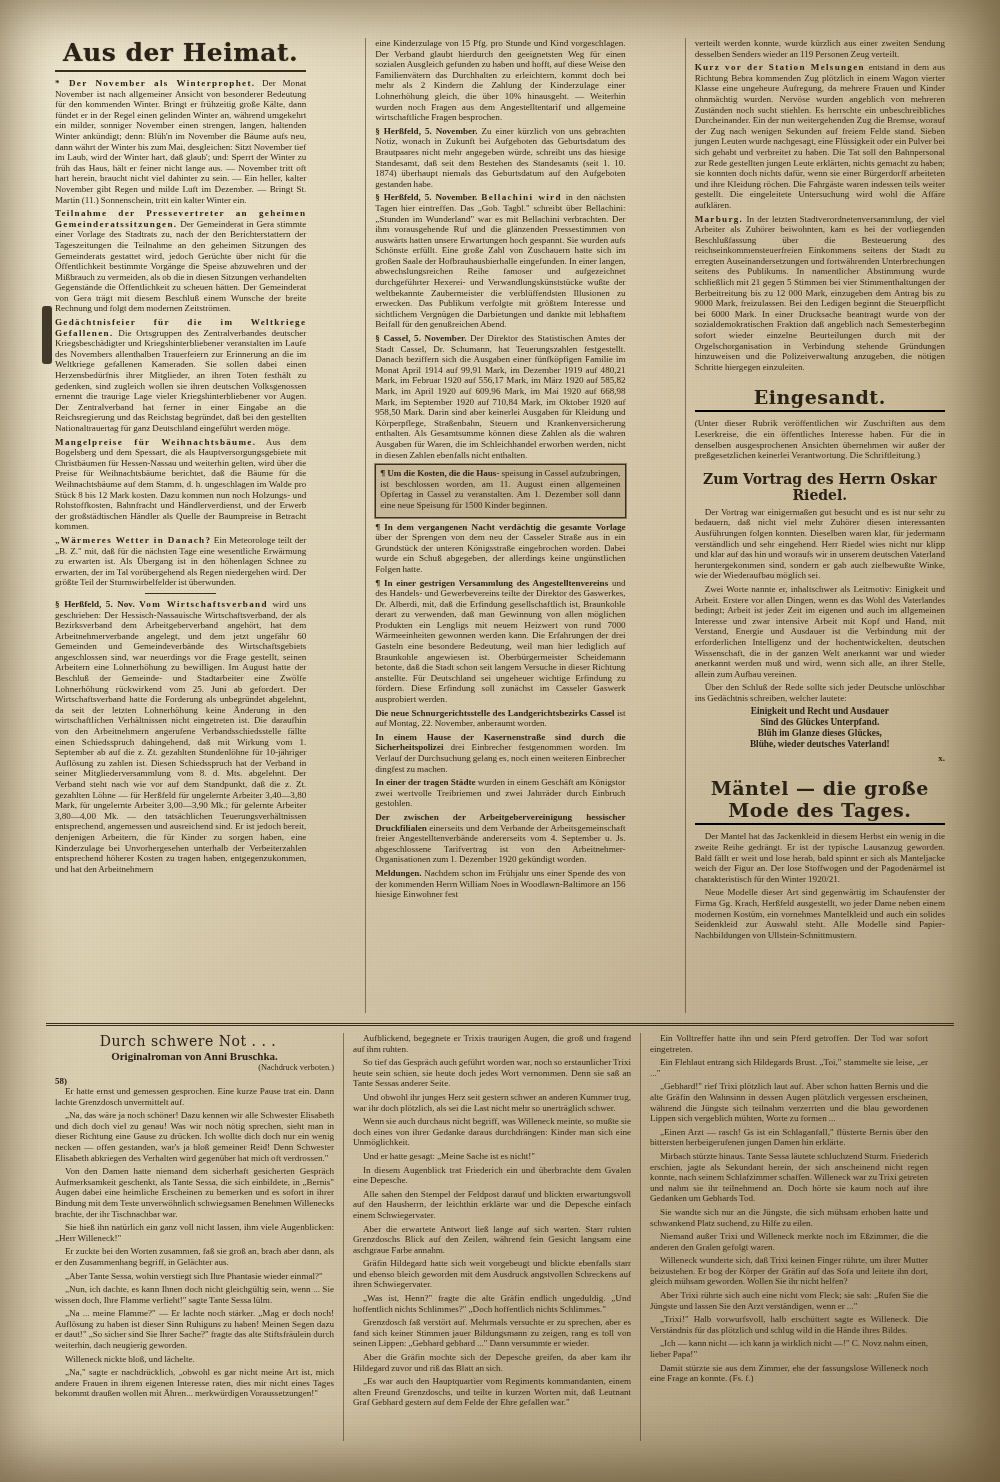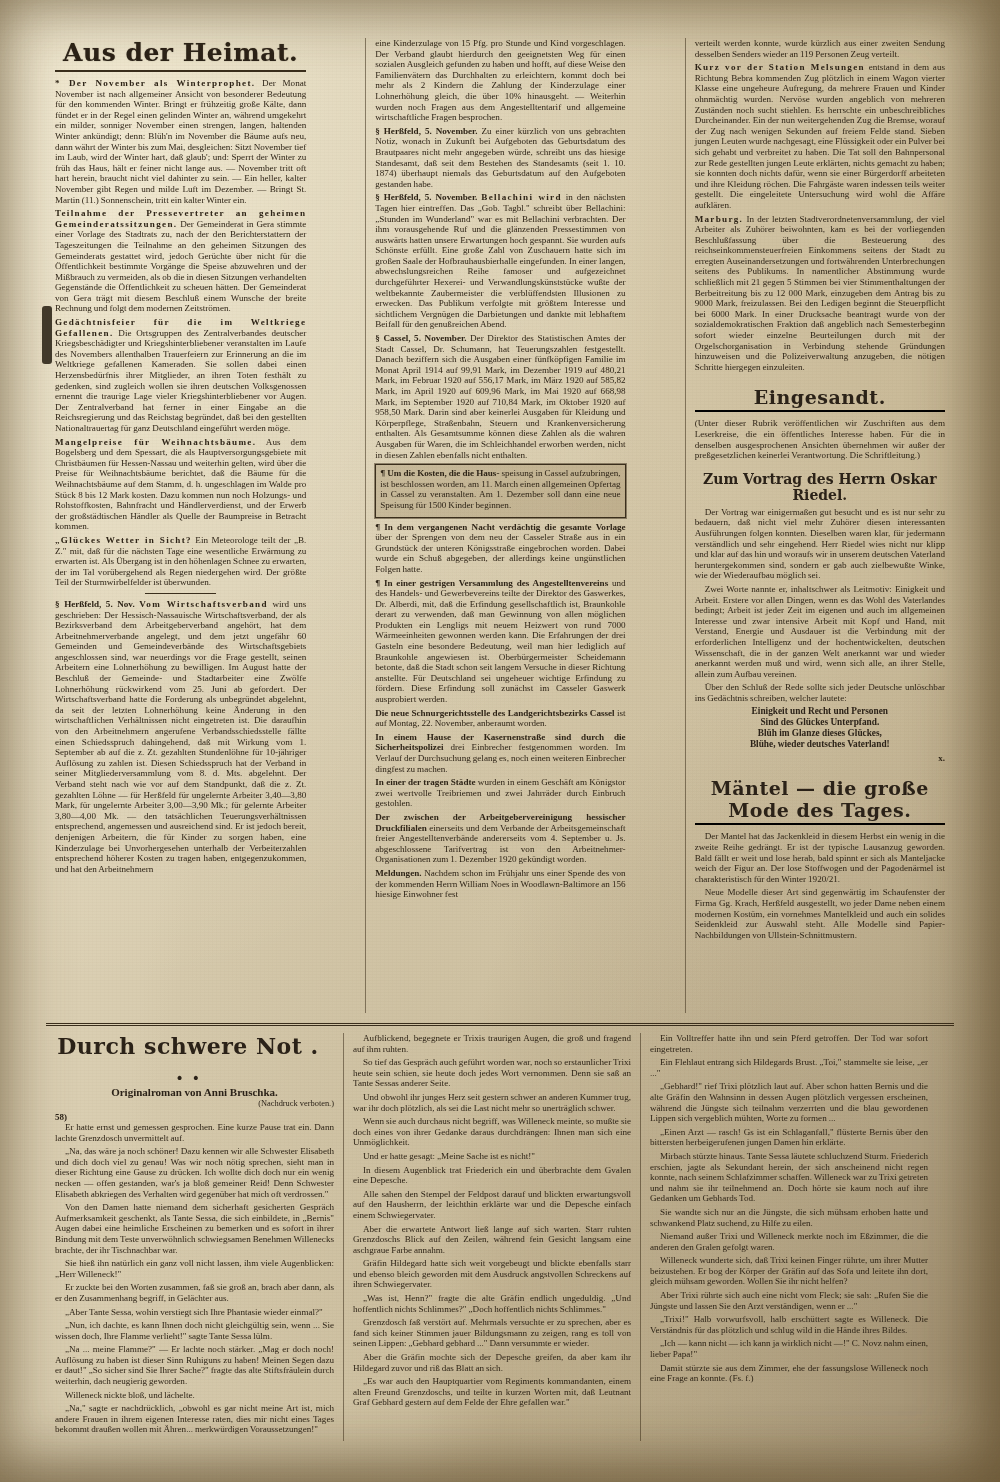--- a/index.html
+++ b/index.html
@@ -145,22 +145,22 @@
   }
   .fcols { display: flex; height: 100%; }
   .fcol {
     width: 297px;
     padding: 0 9px;
     box-sizing: border-box;
   }
   .fcol + .fcol { border-left: 1px solid rgba(60,45,25,.55); }
   .novel-title {
     font-family: "DejaVu Serif", serif;
-    font-size: 22px;
-    font-weight: bold;
+    font-size: 14px;
+    font-weight: normal;
     text-align: center;
     margin: 0 13px 1px 0;
     letter-spacing: .5px;
   }
   .novel-sub {
     font-size: 11px;
     font-weight: bold;
     text-align: center;
     margin: 0 0 1px 0;
   }
@@ -203,38 +203,38 @@
       <h1 class="mast">Aus der Heimat.</h1>
 
       <p class="body lead"><span class="b sp">* Der November als Winterprophet.</span> <span>Der Monat November ist nach allgemeiner Ansicht von besonderer Bedeutung für den kommenden Winter. Bringt er frühzeitig große Kälte, dann fündet er in der Regel einen gelinden Winter an, während umgekehrt ein milder, sonniger November einen strengen, langen, haltenden Winter ankündigt; denn: Blüh'n im November die Bäume aufs neu, dann währt der Winter bis zum Mai, desgleichen: Sitzt November tief im Laub, wird der Winter hart, daß glaub'; und: Sperrt der Winter zu früh das Haus, hält er feiner nicht lange aus. — November tritt oft hart herein, braucht nicht viel dahinter zu sein. — Ein heller, kalter November gibt Regen und milde Luft im Dezember. — Bringt St. Martin (11.) Sonnenschein, tritt ein kalter Winter ein.</span></p>
 
       <p class="body lead"><span class="b sp">Teilnahme der Pressevertreter an geheimen Gemeinderatssitzungen.</span> <span>Der Gemeinderat in Gera stimmte einer Vorlage des Stadtrats zu, nach der den Berichterstattern der Tageszeitungen die Teilnahme an den geheimen Sitzungen des Gemeinderats gestattet wird, jedoch Gerüchte über nicht für die Öffentlichkeit bestimmte Vorgänge die Speise abzuwehren und der Mißbrauch zu vermeiden, als ob die in diesen Sitzungen verhandelten Gegenstände die Öffentlichkeit zu scheuen hätten. Der Gemeinderat von Gera trägt mit diesem Beschluß einem Wunsche der breite Rechnung und folgt dem modernen Zeitströmen.</span></p>
 
       <p class="body lead"><span class="b sp">Gedächtnisfeier für die im Weltkriege Gefallenen.</span> <span>Die Ortsgruppen des Zentralverbandes deutscher Kriegsbeschädigter und Kriegshinterbliebener veranstalten im Laufe des Novembers allenthalben Trauerfeiern zur Erinnerung an die im Weltkriege gefallenen Kameraden. Sie sollen dabei einen Herzensbedürfnis ihrer Mitglieder, an ihren Toten festhält zu gedenken, sind zugleich wollen sie ihren deutschen Volksgenossen ernennt die traurige Lage vieler Kriegshinterbliebener vor Augen. Der Zentralverband hat ferner in einer Eingabe an die Reichsregierung und das Reichstag begründet, daß bei den gestellten Nationaltrauertag für ganz Deutschland eingeführt werden möge.</span></p>
 
       <p class="body lead"><span class="b sp">Mangelpreise für Weihnachtsbäume.</span> <span>Aus dem Bogelsberg und dem Spessart, die als Hauptversorgungsgebiete mit Christbäumen für Hessen-Nassau und weiterhin gelten, wird über die Preise für Weihnachtsbäume berichtet, daß die Bäume für die Weihnachtsbäume auf dem Stamm, d. h. ungeschlagen im Walde pro Stück 8 bis 12 Mark kosten. Dazu kommen nun noch Holzungs- und Rohstoffkosten, Bahnfracht und Händlerverdienst, und der Erwerb der großstädtischen Händler als Quelle der Baumpreise in Betracht kommen.</span></p>
 
-      <p class="body lead"><span class="b sp">„Glückes Wetter in Sicht?</span> <span>Ein Meteorologe teilt der „B. Z." mit, daß für die nächsten Tage eine wesentliche Erwärmung zu erwarten ist. Als Übergang ist in den höhenlagen Schnee zu erwarten, der im Tal vorübergehend als Regen niedergehen wird. Der größte Teil der Sturmwirbelfelder ist überwunden.</span></p>
+      <p class="body lead"><span class="b sp">„Wärmeres Wetter in Danach?</span> <span>Ein Meteorologe teilt der „B. Z." mit, daß für die nächsten Tage eine wesentliche Erwärmung zu erwarten ist. Als Übergang ist in den höhenlagen Schnee zu erwarten, der im Tal vorübergehend als Regen niedergehen wird. Der größte Teil der Sturmwirbelfelder ist überwunden.</span></p>
 
       <hr class="rule short">
 
       <p class="body lead"><span class="b">§ Herßfeld, 5. Nov.</span> <span class="b sp">Vom Wirtschaftsverband</span> <span>wird uns geschrieben: Der Hessisch-Nassauische Wirtschaftsverband, der als Bezirksverband dem Arbeitgeberverband angehört, hat dem Arbeitnehmerverbande angelegt, und dem jetzt ungefähr 60 Gemeinden und Gemeindeverbände des Wirtschaftsgebiets angeschlossen sind, war neuerdings vor die Frage gestellt, seinen Arbeitern eine Lohnerhöhung zu bewilligen. Im August hatte der Beschluß der Gemeinde- und Stadtarbeiter eine Zwölfe Lohnerhöhung rückwirkend vom 25. Juni ab gefordert. Der Wirtschaftsverband hatte die Forderung als unbegründet abgelehnt, da seit der letzten Lohnerhöhung keine Änderung in den wirtschaftlichen Verhältnissen nicht eingetreten ist. Die daraufhin von den Arbeitnehmern angerufene Verbandsschiedsstelle fällte einen Schiedsspruch dahingehend, daß mit Wirkung vom 1. September ab auf die z. Zt. gezahlten Stundenlöhne für 10-jähriger Auflösung zu zahlen ist. Diesen Schiedsspruch hat der Verband in seiner Mitgliederversammlung vom 8. d. Mts. abgelehnt. Der Verband steht nach wie vor auf dem Standpunkt, daß die z. Zt. gezahlten Löhne — für Herßfeld für ungelernte Arbeiter 3,40—3,80 Mark, für ungelernte Arbeiter 3,00—3,90 Mk.; für gelernte Arbeiter 3,80—4,00 Mk. — den tatsächlichen Teuerungsverhältnissen entsprechend, angemessen und ausreichend sind. Er ist jedoch bereit, denjenigen Arbeitern, die für Kinder zu sorgen haben, eine Kinderzulage bei Unvorhergesehen unterhalb der Verbeiterzahlen entsprechend höherer Kosten zu tragen haben, entgegenzukommen, und hat den Arbeitnehmern</span></p>
     </div>
 
     <div class="col">
       <p class="body noind">eine Kinderzulage von 15 Pfg. pro Stunde und Kind vorgeschlagen. Der Verband glaubt hierdurch den geeignetsten Weg für einen sozialen Ausgleich gefunden zu haben und hofft, auf diese Weise den Familienvätern das Durchhalten zu erleichtern, kommt doch bei mehr als 2 Kindern die Zahlung der Kinderzulage einer Lohnerhöhung gleich, die über 10% hinausgeht. — Weiterhin wurden noch Fragen aus dem Angestelltentarif und allgemeine wirtschaftliche Fragen besprochen.</p>
 
       <p class="body lead"><span class="b">§ Herßfeld, 5. November.</span> <span>Zu einer kürzlich von uns gebrachten Notiz, wonach in Zukunft bei Aufgeboten das Geburtsdatum des Brautpaares nicht mehr angegeben würde, schreibt uns das hiesige Standesamt, daß seit dem Bestehen des Standesamts (seit 1. 10. 1874) überhaupt niemals das Geburtsdatum auf den Aufgeboten gestanden habe.</span></p>
 
       <p class="body lead"><span class="b">§ Herßfeld, 5. November.</span> <span class="b sp">Bellachini wird</span> <span>in den nächsten Tagen hier eintreffen. Das „Gob. Tagbl." schreibt über Bellachini: „Stunden im Wunderland" war es mit Bellachini verbrachten. Der ihm vorausgehende Ruf und die glänzenden Pressestimmen von auswärts hatten unsere Erwartungen hoch gespannt. Sie wurden aufs Schönste erfüllt. Eine große Zahl von Zuschauern hatte sich im großen Saale der Hofbrauhausbierhalle eingefunden. In einer langen, abwechslungsreichen Reihe famoser und aufgezeichnet durchgeführter Hexerei- und Verwandlungskünststücke wußte der weltbekannte Zaubermeister die verblüffendsten Illusionen zu erwecken. Das Publikum verfolgte mit größtem Interesse und sichtlichem Vergnügen die Darbietungen und dankte mit lebhaftem Beifall für den genußreichen Abend.</span></p>
 
       <p class="body lead"><span class="b">§ Cassel, 5. November.</span> <span>Der Direktor des Statistischen Amtes der Stadt Cassel, Dr. Schumann, hat Teuerungszahlen festgestellt. Danach beziffern sich die Ausgaben einer fünfköpfigen Familie im Monat April 1914 auf 99,91 Mark, im Dezember 1919 auf 480,21 Mark, im Februar 1920 auf 556,17 Mark, im März 1920 auf 585,82 Mark, im April 1920 auf 609,96 Mark, im Mai 1920 auf 668,98 Mark, im September 1920 auf 710,84 Mark, im Oktober 1920 auf 958,50 Mark. Darin sind aber keinerlei Ausgaben für Kleidung und Körperpflege, Straßenbahn, Steuern und Krankenversicherung enthalten. Als Gesamtsumme können diese Zahlen als die wahren Ausgaben für Waren, die im Schleichhandel erworben werden, nicht in diesen Zahlen ebenfalls nicht enthalten.</span></p>
 
       <div class="boxed marked">
-        <p class="body lead"><span class="b">¶ Um die Kosten, die die Haus-</span> <span>speisung in Cassel aufzubringen, ist beschlossen worden, am 11. March einen allgemeinen Opfertag in Cassel zu veranstalten. Am 1. Dezember soll dann eine neue Speisung für 1500 Kinder beginnen.</span></p>
+        <p class="body lead"><span class="b">¶ Um die Kosten, die die Haus-</span> <span>speisung in Cassel aufzubringen, ist beschlossen worden, am 11. August einen allgemeinen Opfertag in Cassel zu veranstalten. Am 1. Dezember soll dann eine neue Speisung für 1500 Kinder beginnen.</span></p>
       </div>
 
       <p class="body lead"><span class="b">¶ In dem vergangenen Nacht verdächtig die gesamte Vorlage</span> <span>über der Sprengen von dem neu der Casseler Straße aus in ein Grundstück der unteren Königsstraße eingebrochen worden. Dabei wurde ein Schuß abgegeben, der allerdings keine ungünstlichen Folgen hatte.</span></p>
 
       <p class="body lead"><span class="b">¶ In einer gestrigen Versammlung des Angestelltenvereins</span> <span>und des Handels- und Gewerbevereins teilte der Direktor des Gaswerkes, Dr. Alberdi, mit, daß die Erfindung gesellschaftlich ist, Braunkohle derart zu verwenden, daß man Gewinnung von allen möglichen Produkten ein Lengligs mit neuem Heizwert von rund 7000 Wärmeeinheiten gewonnen werden kann. Die Erfahrungen der drei Gasteln eine besondere Bedeutung, weil man hier lediglich auf Braunkohle angewiesen ist. Oberbürgermeister Scheidemann betonte, daß die Stadt schon seit langem Versuche in dieser Richtung anstellte. Für Deutschland sei ungeheuer wichtige Erfindung zu fördern. Diese Erfindung soll zunächst im Casseler Gaswerk ausprobiert werden.</span></p>
 
       <p class="body lead"><span class="b">Die neue Schnurgerichtsstelle des Landgerichtsbezirks Cassel</span> <span>ist auf Montag, 22. November, anberaumt worden.</span></p>
 
       <p class="body lead"><span class="b">In einem Hause der Kasernenstraße sind durch die Sicherheitspolizei</span> <span>drei Einbrecher festgenommen worden. Im Verlauf der Durchsuchung gelang es, noch einen weiteren Einbrecher dingfest zu machen.</span></p>
 
@@ -256,21 +256,21 @@
 
       <p class="body small noind center">(Unter dieser Rubrik veröffentlichen wir Zuschriften aus dem Leserkreise, die ein öffentliches Interesse haben. Für die in denselben ausgesprochenen Ansichten übernehmen wir außer der preßgesetzlichen keinerlei Verantwortung. Die Schriftleitung.)</p>
 
       <h3 class="subhead">Zum Vortrag des Herrn Oskar Riedel.</h3>
 
       <p class="body">Der Vortrag war einigermaßen gut besucht und es ist nur sehr zu bedauern, daß nicht viel mehr Zuhörer diesen interessanten Ausführungen folgen konnten. Dieselben waren klar, für jedermann verständlich und sehr eingehend. Herr Riedel wies nicht nur klipp und klar auf das hin und woraufs wir in unserem deutschen Vaterland heruntergekommen sind, sondern er gab auch zielbewußte Winke, wie der Wiederaufbau möglich sei.</p>
       <p class="body">Zwei Worte nannte er, inhaltschwer als Leitmotiv: Einigkeit und Arbeit. Erstere vor allen Dingen, wenn es das Wohl des Vaterlandes bedingt; Arbeit ist jeder Zeit im eigenen und auch im allgemeinen Interesse und zwar intensive Arbeit mit Kopf und Hand, mit Verstand, Energie und Ausdauer ist die Verbindung mit der erforderlichen Intelligenz und der hochentwickelten, deutschen Wissenschaft, die in der ganzen Welt anerkannt war und wieder anerkannt werden muß und wird, wenn sich alle, an ihrer Stelle, allein zum Aufbau vereinen.</p>
       <p class="body">Über den Schluß der Rede sollte sich jeder Deutsche unlöschbar ins Gedächtnis schreiben, welcher lautete:</p>
 
       <div class="verse">
-        <div>Einigkeit und Recht und Personen</div>
+        <div>Einigkeit und Recht und Ausdauer</div>
         <div>Sind des Glückes Unterpfand.</div>
         <div>Blüh im Glanze dieses Glückes,</div>
         <div>Blühe, wieder deutsches Vaterland!</div>
       </div>
       <div class="sig">x.</div>
 
       <h2 class="secthead">Mäntel — die große Mode des Tages.</h2>
 
       <p class="body">Der Mantel hat das Jackenkleid in diesem Herbst ein wenig in die zweite Reihe gedrängt. Er ist der typische Lausanzug geworden. Bald fällt er weit und lose herab, bald spinnt er sich als Manteljacke weich der Figur an. Der lose Stoffwogen und der Pagodenärmel ist charakteristisch für den Winter 1920/21.</p>
       <p class="body">Neue Modelle dieser Art sind gegenwärtig im Schaufenster der Firma Gg. Krach, Herßfeld ausgestellt, wo jeder Dame neben einem modernen Kostüm, ein vornehmes Mantelkleid und auch ein solides Seidenkleid zur Auswahl steht. Alle Modelle sind Papier-Nachbildungen von Ullstein-Schnittmustern.</p>
@@ -295,21 +295,21 @@
         <p class="body">„Nun, ich dachte, es kann Ihnen doch nicht gleichgültig sein, wenn ... Sie wissen doch, Ihre Flamme verlieht!" sagte Tante Sessa lülm.</p>
         <p class="body">„Na ... meine Flamme?" — Er lachte noch stärker. „Mag er doch noch! Auflösung zu haben ist dieser Sinn Ruhiguns zu haben! Meinen Segen dazu er daut!" „So sicher sind Sie Ihrer Sache?" fragte das alte Stiftsfräulein durch weiterhin, dach neugierig geworden.</p>
         <p class="body">Willeneck nickte bloß, und lächelte.</p>
         <p class="body">„Na," sagte er nachdrücklich, „obwohl es gar nicht meine Art ist, mich andere Frauen in ihrem eigenen Interesse raten, dies mir nicht eines Tages bekommt draußen wollen mit Ähren... merkwürdigen Voraussetzungen!"</p>
       </div>
 
       <div class="fcol">
         <p class="body">Aufblickend, begegnete er Trixis traurigen Augen, die groß und fragend auf ihm ruhten.</p>
         <p class="body">So tief das Gespräch auch geführt worden war, noch so erstaunlicher Trixi heute sein schien, sie heute doch jedes Wort vernommen. Denn sie saß an Tante Sessas anderer Seite.</p>
         <p class="body">Und obwohl ihr junges Herz seit gestern schwer an anderen Kummer trug, war ihr doch plötzlich, als sei die Last nicht mehr so unerträglich schwer.</p>
-        <p class="body">Wenn sie auch durchaus nicht begriff, was Willeneck meinte, so mußte sie doch eines von ihrer Gedanke daraus durchdrängen: Ihnen man sich eine Unmöglichkeit.</p>
+        <p class="body">Wenn sie auch durchaus nicht begriff, was Willeneck meinte, so mußte sie doch eines von ihrer Gedanke daraus durchdrängen: Kinder man sich eine Unmöglichkeit.</p>
         <p class="body">Und er hatte gesagt: „Meine Sache ist es nicht!"</p>
         <p class="body">In diesem Augenblick trat Friederich ein und überbrachte dem Gvalen eine Depesche.</p>
         <p class="body">Alle sahen den Stempel der Feldpost darauf und blickten erwartungsvoll auf den Hausherrn, der leichthin erklärte war und die Depesche einfach einem Schwiegervater.</p>
         <p class="body">Aber die erwartete Antwort ließ lange auf sich warten. Starr ruhten Grenzdoschs Blick auf den Zeilen, während fein Gesicht langsam eine aschgraue Farbe annahm.</p>
         <p class="body">Gräfin Hildegard hatte sich weit vorgebeugt und blickte ebenfalls starr und ebenso bleich geworden mit dem Ausdruck angstvollen Schreckens auf ihren Schwiegervater.</p>
         <p class="body">„Was ist, Henn?" fragte die alte Gräfin endlich ungeduldig. „Und hoffentlich nichts Schlimmes?" „Doch hoffentlich nichts Schlimmes."</p>
         <p class="body">Grenzdosch faß verstört auf. Mehrmals versuchte er zu sprechen, aber es fand sich keiner Stimmen jauer Bildungsmann zu zeigen, rang es toll von seinen Lippen: „Gebhard gebhard ..." Dann versummte er wieder.</p>
         <p class="body">Aber die Gräfin mochte sich der Depesche greifen, da aber kam ihr Hildegard zuvor und riß das Blatt an sich.</p>
         <p class="body">„Es war auch den Hauptquartier vom Regiments kommandanten, einem alten Freund Grenzdoschs, und teilte in kurzen Worten mit, daß Leutnant Graf Gebhard gestern auf dem Felde der Ehre gefallen war."</p>
       </div>

